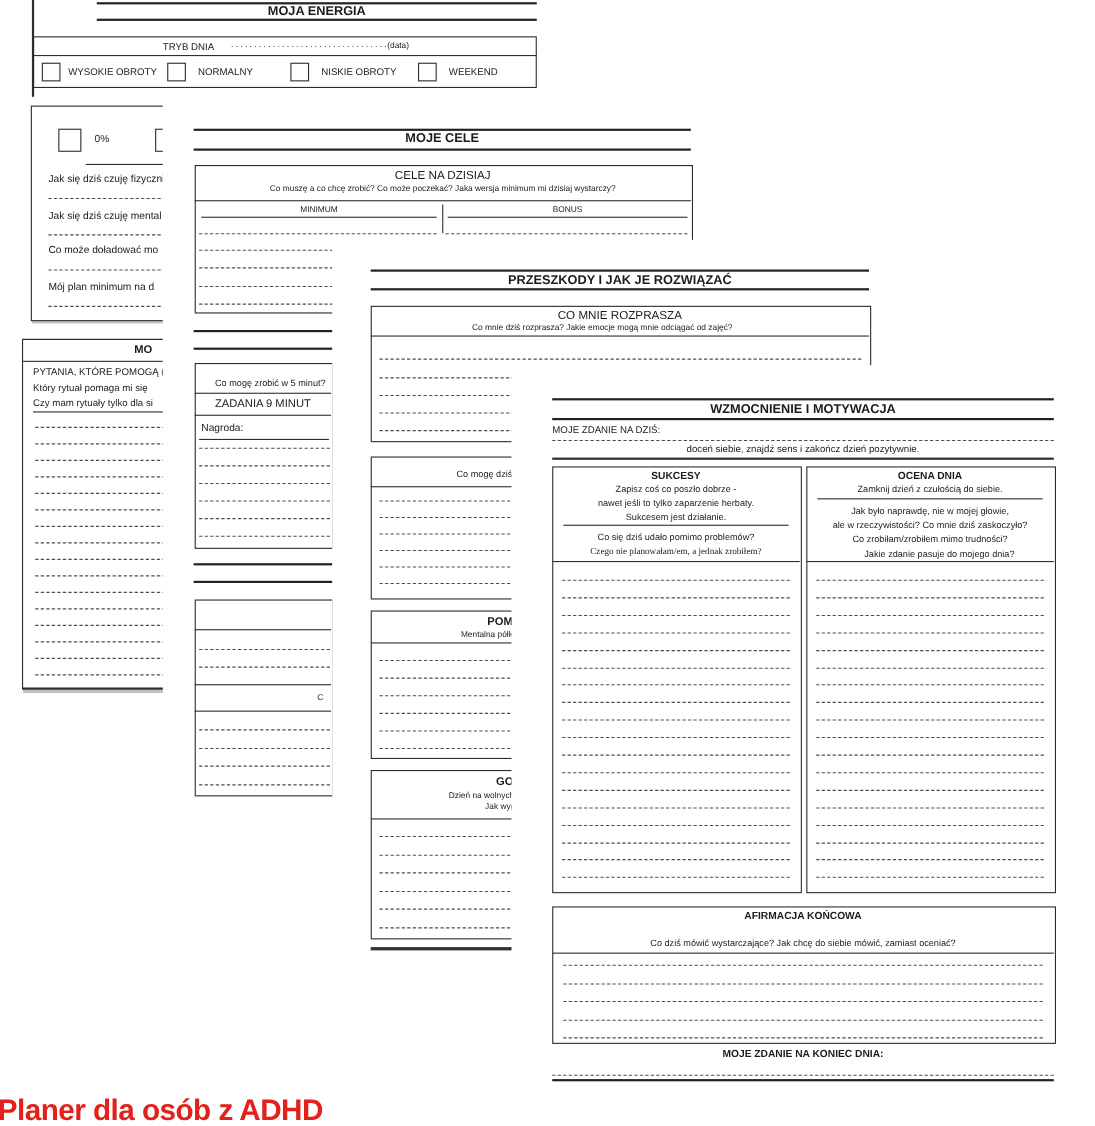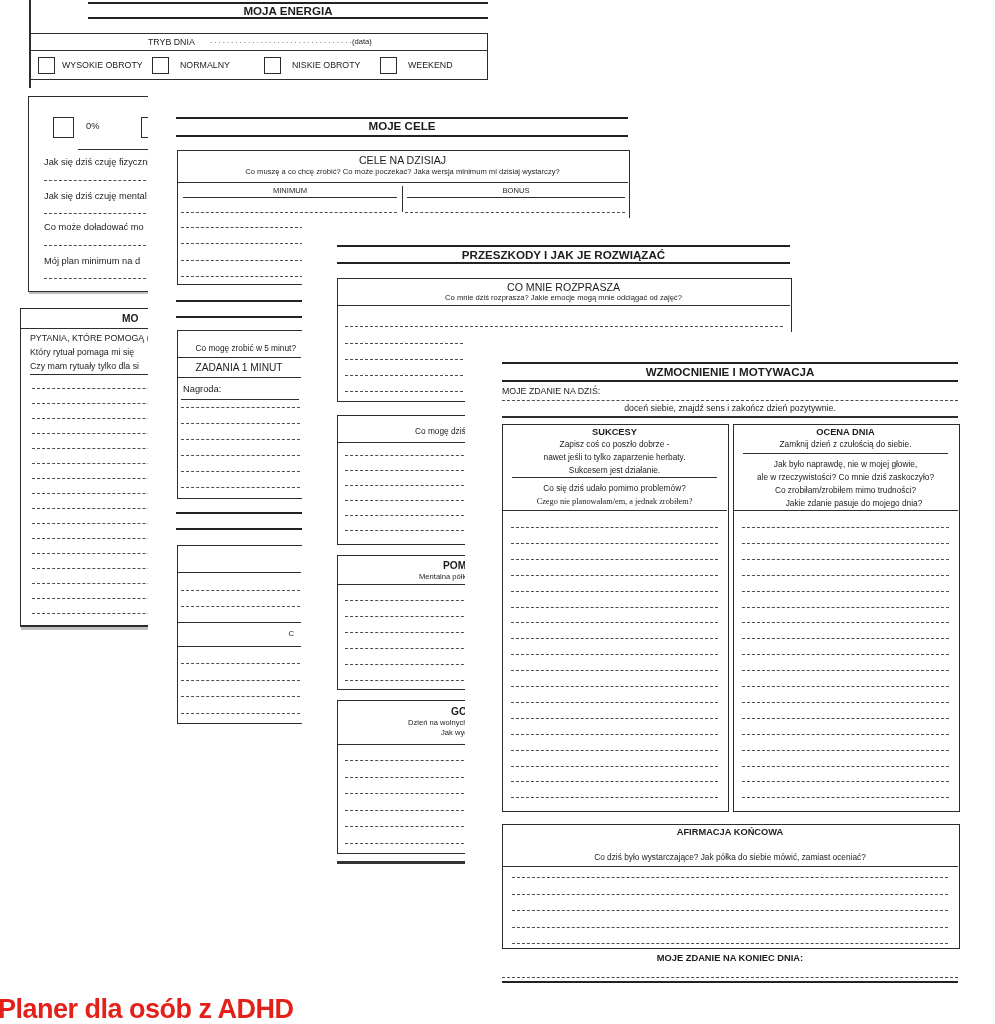--- a/index.html
+++ b/index.html
@@ -134,21 +134,21 @@
       <div class="dash" style="left: 181px; top: 259.6px; width: 216px;"></div>
       <div class="dash" style="left: 181px; top: 275.9px; width: 216px;"></div>
     </div>
 
   <div class="hl hl2" style="left:176px;top:300px;width:130px;"></div>
   <div class="hl hl2" style="left:176px;top:316px;width:130px;"></div>
 
   <div class="box" style="left:177px;top:330px;width:124px;height:167px;"></div>
   <div class="t rt f8" style="left:180px;top:344px;width:116px;">Co mogę zrobić w 5 minut?</div>
   <div class="hl" style="left:177px;top:357px;width:124px;"></div>
-  <div class="t ctr f10" style="left:177px;top:362px;width:124px;">ZADANIA 1 MINUT</div>
+  <div class="t ctr f10" style="left:177px;top:362px;width:124px;">ZADANIA 9 MINUT</div>
   <div class="hl" style="left:177px;top:377px;width:124px;"></div>
   <div class="t f9" style="left:183px;top:384px;">Nagroda:</div>
   <div class="hl hl1" style="left:181px;top:399px;width:118px;"></div>
   <div class="dgroup">
       <div class="dash" style="left: 181px; top: 407px; width: 119px;"></div>
       <div class="dash" style="left: 181px; top: 423px; width: 119px;"></div>
       <div class="dash" style="left: 181px; top: 439px; width: 119px;"></div>
       <div class="dash" style="left: 181px; top: 455px; width: 119px;"></div>
       <div class="dash" style="left: 181px; top: 471px; width: 119px;"></div>
       <div class="dash" style="left: 181px; top: 487px; width: 119px;"></div>
@@ -175,21 +175,21 @@
 </div>
 
 <div class="layer" style="z-index:4">
   <div class="sheetbg" style="left:302px;top:218px;width:490px;height:688px;"></div>
   <div class="hl hl2" style="left:337px;top:245px;width:453px;"></div>
   <div class="t ctr f11 b" style="left:337px;top:248px;width:453px;">PRZESZKODY I JAK JE ROZWIĄZAĆ</div>
   <div class="hl hl2" style="left:337px;top:262px;width:453px;"></div>
 
   <div class="box" style="left:337px;top:278px;width:453px;height:122px;"></div>
   <div class="t ctr f105" style="left:337px;top:281px;width:453px;">CO MNIE ROZPRASZA</div>
-  <div class="t ctr f7" style="left:337px;top:294px;width:453px;">Co mnie dziś rozprasza?  Jakie emocje mogą mnie odciągać od zajęć?</div>
+  <div class="t ctr f7" style="left:321px;top:294px;width:453px;">Co mnie dziś rozprasza?  Jakie emocje mogą mnie odciągać od zajęć?</div>
   <div class="hl" style="left:337px;top:305px;width:453px;"></div>
   <div class="dgroup">
       <div class="dash" style="left: 345px; top: 326px; width: 438px;"></div>
     </div>
   <div class="dgroup">
       <div class="dash" style="left: 345px; top: 343px; width: 438px;"></div>
       <div class="dash" style="left: 345px; top: 359px; width: 438px;"></div>
       <div class="dash" style="left: 345px; top: 375px; width: 438px;"></div>
       <div class="dash" style="left: 345px; top: 391px; width: 438px;"></div>
     </div>
@@ -304,21 +304,21 @@
       <div class="dash" style="left: 742px; top: 717.8px; width: 207px;"></div>
       <div class="dash" style="left: 742px; top: 733.7px; width: 207px;"></div>
       <div class="dash" style="left: 742px; top: 749.6px; width: 207px;"></div>
       <div class="dash" style="left: 742px; top: 765.5px; width: 207px;"></div>
       <div class="dash" style="left: 742px; top: 781.4px; width: 207px;"></div>
       <div class="dash" style="left: 742px; top: 797.3px; width: 207px;"></div>
     </div>
 
   <div class="box" style="left:502px;top:824px;width:456px;height:123px;"></div>
   <div class="t ctr f9 b" style="left:502px;top:827px;width:456px;">AFIRMACJA KOŃCOWA</div>
-  <div class="t ctr f8" style="left:502px;top:853px;width:456px;">Co dziś było wystarczające? Jak półka do siebie mówić, zamiast oceniać?</div>
+  <div class="t ctr f8" style="left:502px;top:853px;width:456px;">Co dziś mówić wystarczające? Jak chcę do siebie mówić, zamiast oceniać?</div>
   <div class="hl" style="left:502px;top:866px;width:456px;"></div>
   <div class="dgroup">
       <div class="dash" style="left: 512px; top: 877px; width: 436px;"></div>
       <div class="dash" style="left: 512px; top: 893.5px; width: 436px;"></div>
       <div class="dash" style="left: 512px; top: 910px; width: 436px;"></div>
       <div class="dash" style="left: 512px; top: 926.5px; width: 436px;"></div>
       <div class="dash" style="left: 512px; top: 943px; width: 436px;"></div>
     </div>
 
   <div class="t ctr f9 b" style="left:502px;top:953px;width:456px;">MOJE ZDANIE NA KONIEC DNIA:</div>

